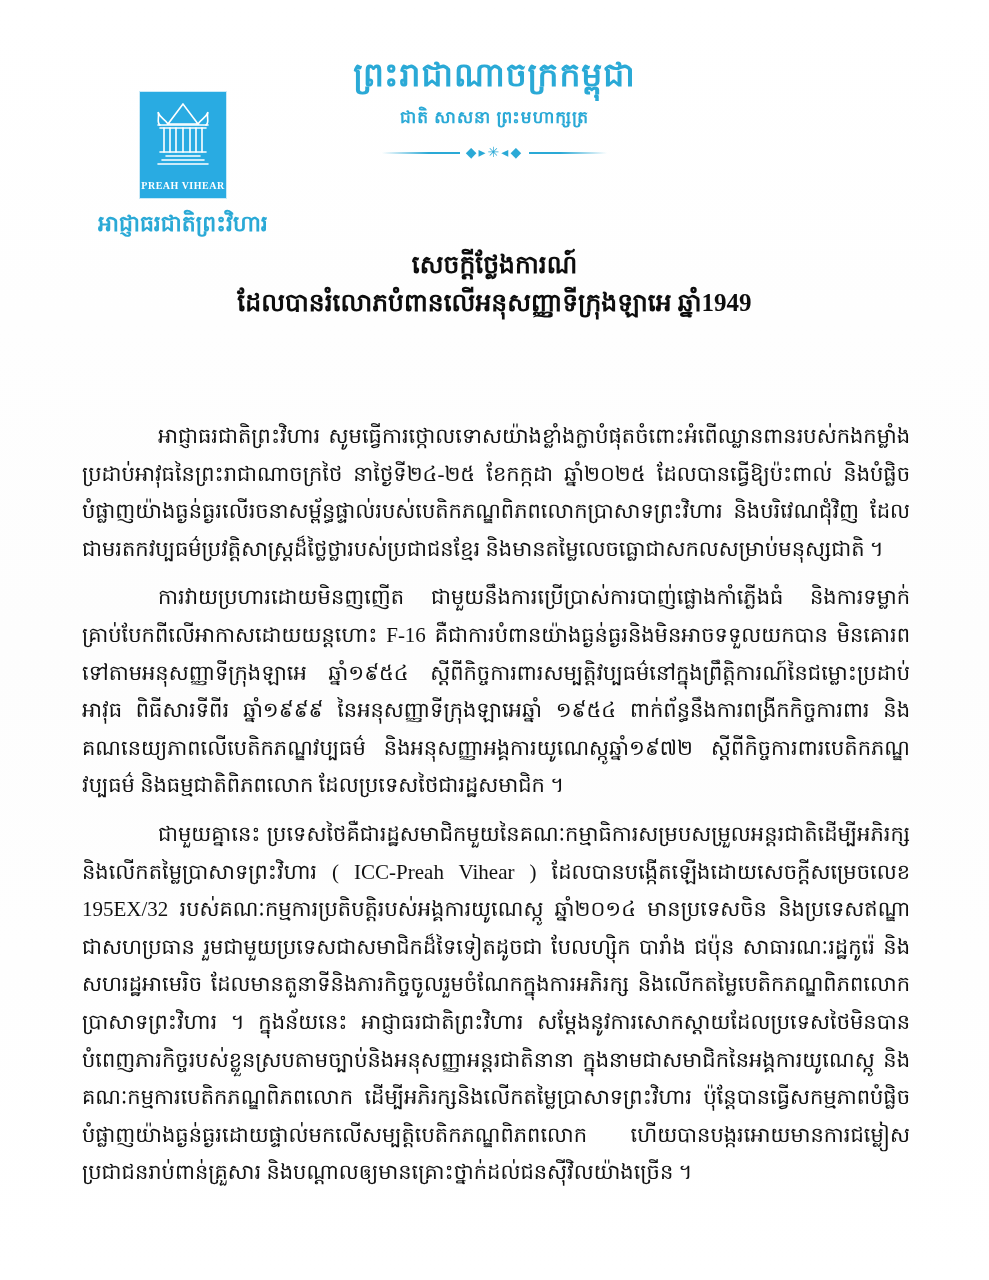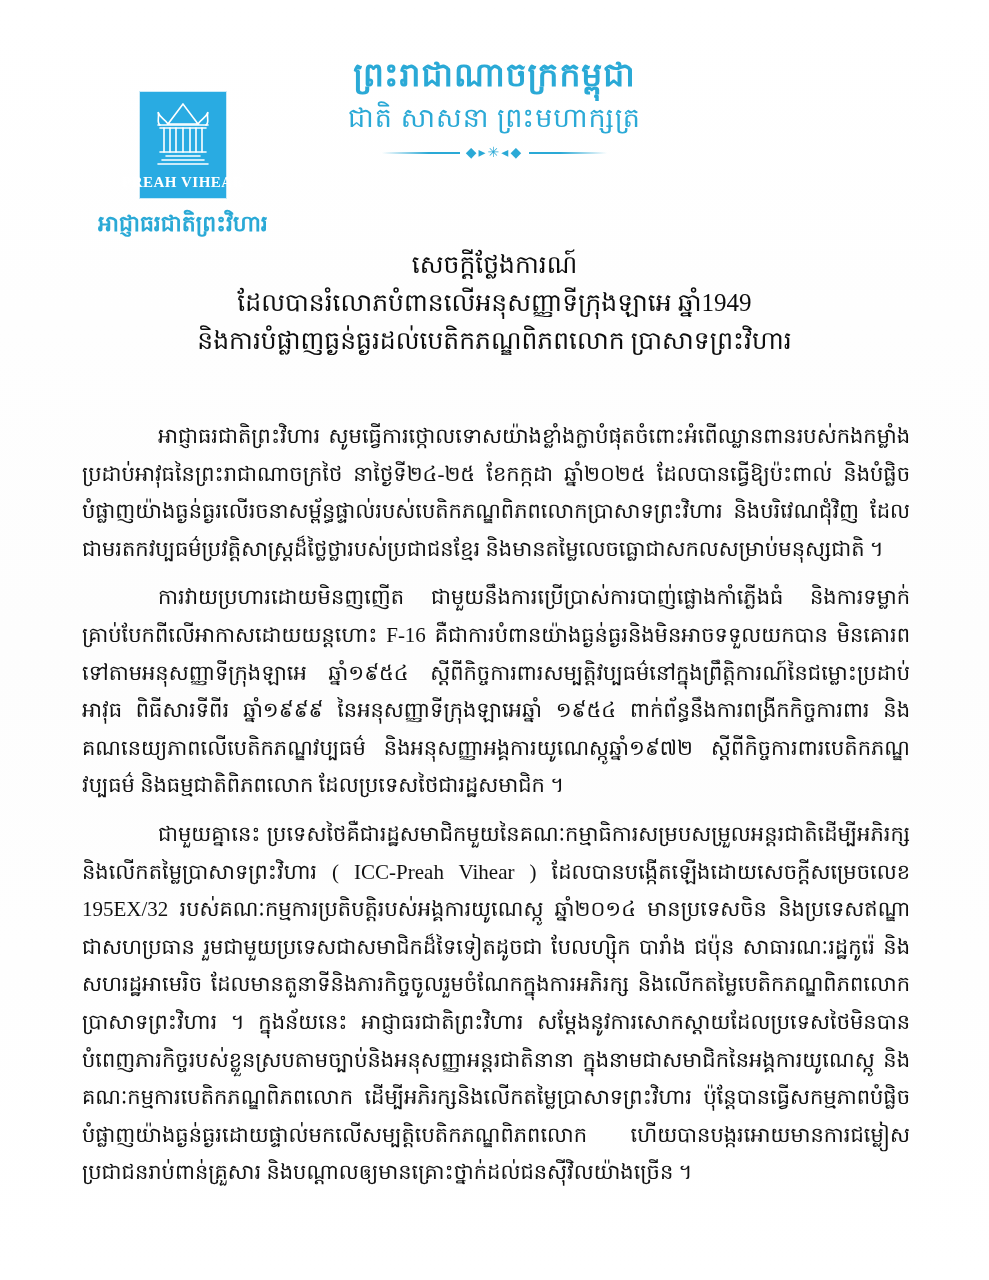--- a/index.html
+++ b/index.html
@@ -23,23 +23,23 @@
     text-align: center;
   }
   .kingdom-line {
     font-size: 33px;
     line-height: 46px;
     font-weight: bold;
     color: #2aa9d6;
     letter-spacing: 1px;
   }
   .motto-line {
-    font-size: 27px;
+    font-size: 17px;
     line-height: 40px;
-    font-weight: normal;
+    font-weight: bold;
     color: #2aa9d6;
     letter-spacing: 1px;
   }
   .ornament {
     margin-top: 8px;
     display: flex;
     align-items: center;
     justify-content: center;
     gap: 6px;
     color: #2aa9d6;
@@ -72,21 +72,21 @@
     flex-direction: column;
     align-items: center;
     justify-content: flex-end;
     box-shadow: 0 0 0 1px rgba(41,171,226,0.25);
   }
   .logo svg { position: absolute; top: 6px; left: 6px; }
   .logo-caption {
     position: relative;
     color: #ffffff;
     font-family: "Liberation Serif", serif;
-    font-size: 15px;
+    font-size: 10px;
     font-weight: bold;
     letter-spacing: 0.5px;
     margin-bottom: 7px;
     white-space: nowrap;
   }
   .authority-name {
     margin-top: 12px;
     font-size: 22px;
     font-weight: bold;
     color: #2aa9d6;
@@ -95,21 +95,21 @@
 
   
   .title-block {
     position: absolute;
     left: 80px; right: 80px; top: 246px;
     text-align: center;
   }
   .title-line {
     font-size: 25px;
     line-height: 38px;
-    font-weight: normal;
+    font-weight: bold;
     color: #0d0d0d;
   }
 
   
   .body-text {
     position: absolute;
     left: 82px; right: 79px; top: 418px;
   }
   .body-text p {
     margin: 0 0 11px 0;
@@ -154,21 +154,20 @@
         </g>
       </svg>
       <div class="logo-caption">PREAH VIHEAR</div>
     </div>
     <div class="authority-name">អាជ្ញាធរជាតិព្រះវិហារ</div>
   </div>
 
   <div class="title-block">
     <div class="title-line">សេចក្តីថ្លែងការណ៍</div>
     <div class="title-line">ដែលបានរំលោភបំពានលើអនុសញ្ញាទីក្រុងឡាអេ ឆ្នាំ1949</div>
-    <div class="title-line">និងការបំផ្លាញធ្ងន់ធ្ងរដល់បេតិកភណ្ឌពិភពលោក ប្រាសាទព្រះវិហារ</div>
   </div>
 
   <div class="body-text">
     <p>អាជ្ញាធរជាតិព្រះវិហារ សូមធ្វើការថ្កោលទោសយ៉ាងខ្លាំងក្លាបំផុតចំពោះអំពើឈ្លានពានរបស់កងកម្លាំងប្រដាប់អាវុធនៃព្រះរាជាណាចក្រថៃ នាថ្ងៃទី២៤-២៥ ខែកក្កដា ឆ្នាំ២០២៥ ដែលបានធ្វើឱ្យប៉ះពាល់ និងបំផ្លិចបំផ្លាញយ៉ាងធ្ងន់ធ្ងរលើរចនាសម្ព័ន្ធផ្ទាល់របស់បេតិកភណ្ឌពិភពលោកប្រាសាទព្រះវិហារ និងបរិវេណជុំវិញ ដែលជាមរតកវប្បធម៌ប្រវត្តិសាស្ត្រដ៏ថ្លៃថ្លារបស់ប្រជាជនខ្មែរ និងមានតម្លៃលេចធ្លោជាសកលសម្រាប់មនុស្សជាតិ ។</p>
     <p>ការវាយប្រហារដោយមិនញញើត ជាមួយនឹងការប្រើប្រាស់ការបាញ់ផ្លោងកាំភ្លើងធំ និងការទម្លាក់គ្រាប់បែកពីលើអាកាសដោយយន្តហោះ F-16 គឺជាការបំពានយ៉ាងធ្ងន់ធ្ងរនិងមិនអាចទទួលយកបាន មិនគោរពទៅតាមអនុសញ្ញាទីក្រុងឡាអេ ឆ្នាំ១៩៥៤ ស្តីពីកិច្ចការពារសម្បត្តិវប្បធម៌នៅក្នុងព្រឹត្តិការណ៍នៃជម្លោះប្រដាប់អាវុធ ពិធីសារទីពីរ ឆ្នាំ១៩៩៩ នៃអនុសញ្ញាទីក្រុងឡាអេឆ្នាំ ១៩៥៤ ពាក់ព័ន្ធនឹងការពង្រីកកិច្ចការពារ និងគណនេយ្យភាពលើបេតិកភណ្ឌវប្បធម៌ និងអនុសញ្ញាអង្គការយូណេស្កូឆ្នាំ១៩៧២ ស្តីពីកិច្ចការពារបេតិកភណ្ឌវប្បធម៌ និងធម្មជាតិពិភពលោក ដែលប្រទេសថៃជារដ្ឋសមាជិក ។</p>
     <p>ជាមួយគ្នានេះ ប្រទេសថៃគឺជារដ្ឋសមាជិកមួយនៃគណៈកម្មាធិការសម្របសម្រួលអន្តរជាតិដើម្បីអភិរក្សនិងលើកតម្លៃប្រាសាទព្រះវិហារ ( ICC-Preah Vihear ) ដែលបានបង្កើតឡើងដោយសេចក្តីសម្រេចលេខ 195EX/32 របស់គណៈកម្មការប្រតិបត្តិរបស់អង្គការយូណេស្កូ ឆ្នាំ២០១៤ មានប្រទេសចិន និងប្រទេសឥណ្ឌា ជាសហប្រធាន រួមជាមួយប្រទេសជាសមាជិកដ៏ទៃទៀតដូចជា បែលហ្ស៊ិក បារាំង ជប៉ុន សាធារណៈរដ្ឋកូរ៉េ និងសហរដ្ឋអាមេរិច ដែលមានតួនាទីនិងភារកិច្ចចូលរួមចំណែកក្នុងការអភិរក្ស និងលើកតម្លៃបេតិកភណ្ឌពិភពលោកប្រាសាទព្រះវិហារ ។ ក្នុងន័យនេះ អាជ្ញាធរជាតិព្រះវិហារ សម្តែងនូវការសោកស្តាយដែលប្រទេសថៃមិនបានបំពេញភារកិច្ចរបស់ខ្លួនស្របតាមច្បាប់និងអនុសញ្ញាអន្តរជាតិនានា ក្នុងនាមជាសមាជិកនៃអង្គការយូណេស្កូ និងគណៈកម្មការបេតិកភណ្ឌពិភពលោក ដើម្បីអភិរក្សនិងលើកតម្លៃប្រាសាទព្រះវិហារ ប៉ុន្តែបានធ្វើសកម្មភាពបំផ្លិចបំផ្លាញយ៉ាងធ្ងន់ធ្ងរដោយផ្ទាល់មកលើសម្បត្តិបេតិកភណ្ឌពិភពលោក ហើយបានបង្ករអោយមានការជម្លៀសប្រជាជនរាប់ពាន់គ្រួសារ និងបណ្តាលឲ្យមានគ្រោះថ្នាក់ដល់ជនស៊ីវិលយ៉ាងច្រើន ។</p>
   </div>
 
 </div>
 

